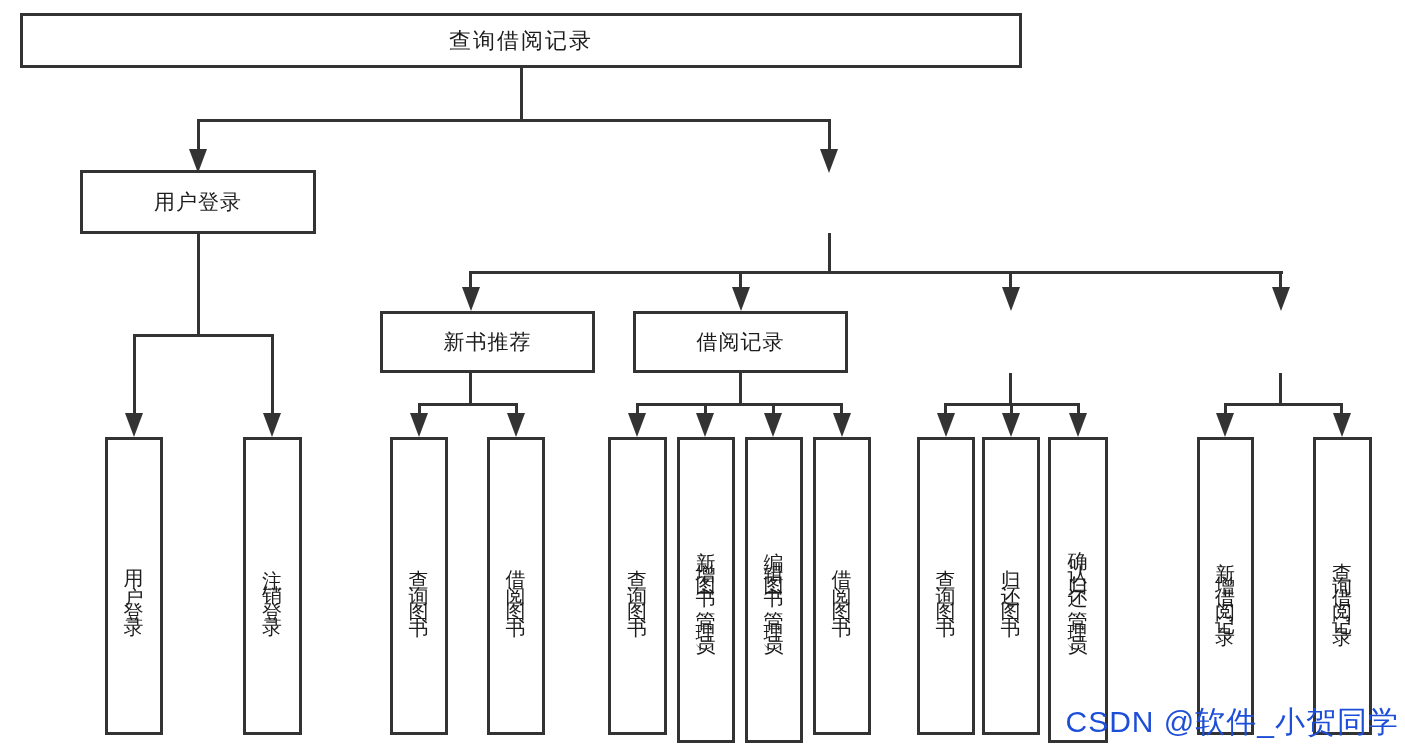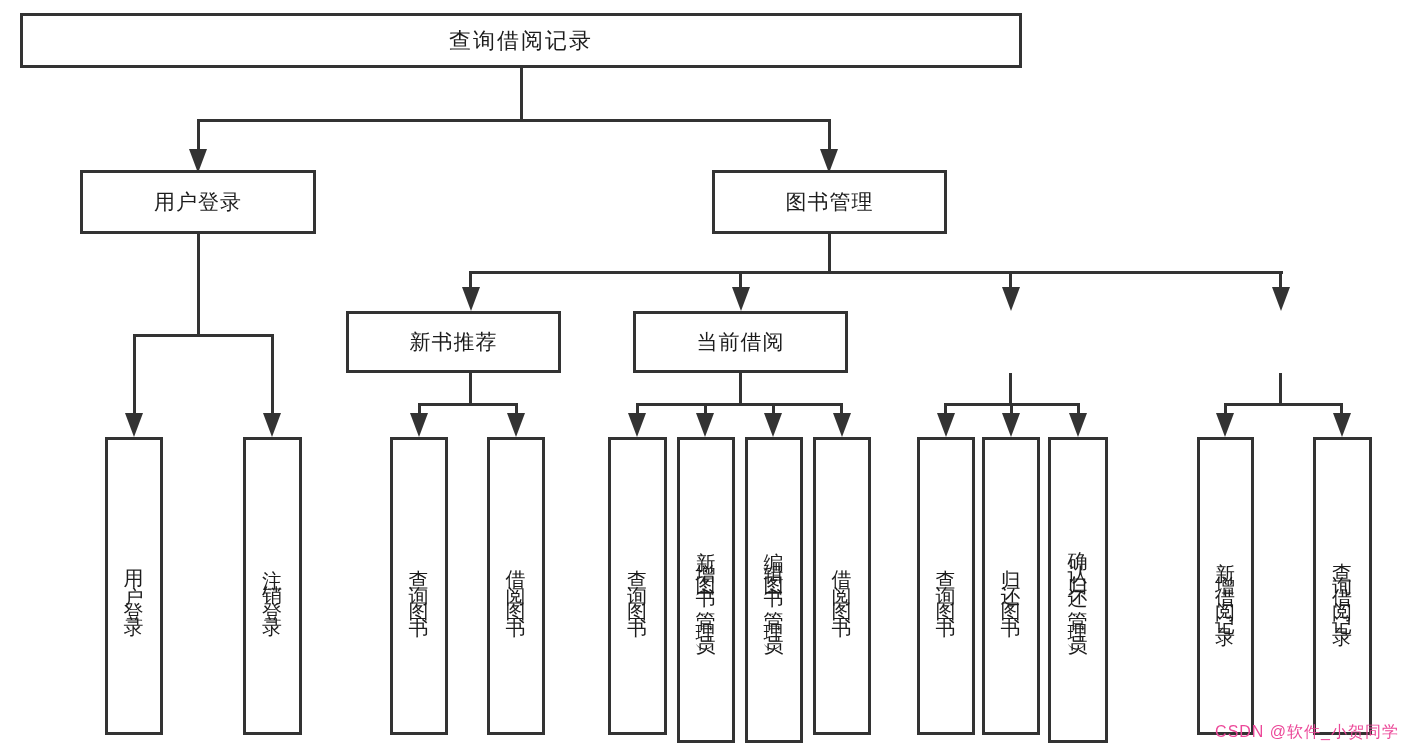--- a/index.html
+++ b/index.html
@@ -22,21 +22,21 @@
   .ls9{letter-spacing:12px;}
   .hline,.vline{position:absolute;background:#333333;}
   .vline{width:3px;}
   .hline{height:3px;}
   .arrow{
     position:absolute;width:0;height:0;
     border-left:9px solid transparent;border-right:9px solid transparent;
     border-top:24px solid #333333;
   }
   .watermark{
-    position:absolute;right:6px;bottom:4px;font-size:16px;color:#ec4899;
+    position:absolute;right:6px;bottom:4px;font-size:30px;color:#1d4ed8;
     letter-spacing:1px;z-index:5;white-space:nowrap;
   }
 </style>
 </head>
 <body>
 
 <div class="canvas">
 
   <div class="box root-box">
     <span>查询借阅记录</span>
@@ -45,47 +45,44 @@
   <div class="vline" style="left:520px;top:68px;height:53px;"></div>
   <div class="hline" style="left:197px;top:119px;width:634px;"></div>
   <div class="vline" style="left:197px;top:119px;height:33px;"></div>
   <div class="arrow" style="left:189px;top:149px;"></div>
   <div class="vline" style="left:828px;top:119px;height:33px;"></div>
   <div class="arrow" style="left:820px;top:149px;"></div>
 
   <div class="box branch-box" style="left:80px;">
     <span>用户登录</span>
   </div>
-  <div class="box branch-box" style="left:712px;width:235px;">
-    <span>图书管理</span>
-  </div>
 
   <div class="vline" style="left:197px;top:233px;height:104px;"></div>
   <div class="hline" style="left:133px;top:334px;width:141px;"></div>
   <div class="vline" style="left:133px;top:334px;height:80px;"></div>
   <div class="arrow" style="left:125px;top:413px;"></div>
   <div class="vline" style="left:271px;top:334px;height:80px;"></div>
   <div class="arrow" style="left:263px;top:413px;"></div>
 
   <div class="vline" style="left:828px;top:233px;height:41px;"></div>
   <div class="hline" style="left:469px;top:271px;width:814px;"></div>
   <div class="vline" style="left:469px;top:271px;height:16px;"></div>
   <div class="arrow" style="left:462px;top:287px;"></div>
   <div class="vline" style="left:739px;top:271px;height:16px;"></div>
   <div class="arrow" style="left:732px;top:287px;"></div>
   <div class="vline" style="left:1009px;top:271px;height:16px;"></div>
   <div class="arrow" style="left:1002px;top:287px;"></div>
   <div class="vline" style="left:1279px;top:271px;height:16px;"></div>
   <div class="arrow" style="left:1272px;top:287px;"></div>
 
-  <div class="box group-box" style="left:346px;justify-content:center;">
+  <div class="box group-box" style="left:380px;justify-content:center;">
     <span>新书推荐</span>
   </div>
   <div class="box group-box" style="left:633px;">
-    <span>当前借阅</span>
+    <span>借阅记录</span>
   </div>
 
   <div class="vline" style="left:469px;top:373px;height:33px;"></div>
   <div class="hline" style="left:418px;top:403px;width:100px;"></div>
   <div class="vline" style="left:418px;top:403px;height:10px;"></div>
   <div class="arrow" style="left:410px;top:413px;"></div>
   <div class="vline" style="left:515px;top:403px;height:10px;"></div>
   <div class="arrow" style="left:507px;top:413px;"></div>
 
   <div class="vline" style="left:739px;top:373px;height:33px;"></div>

